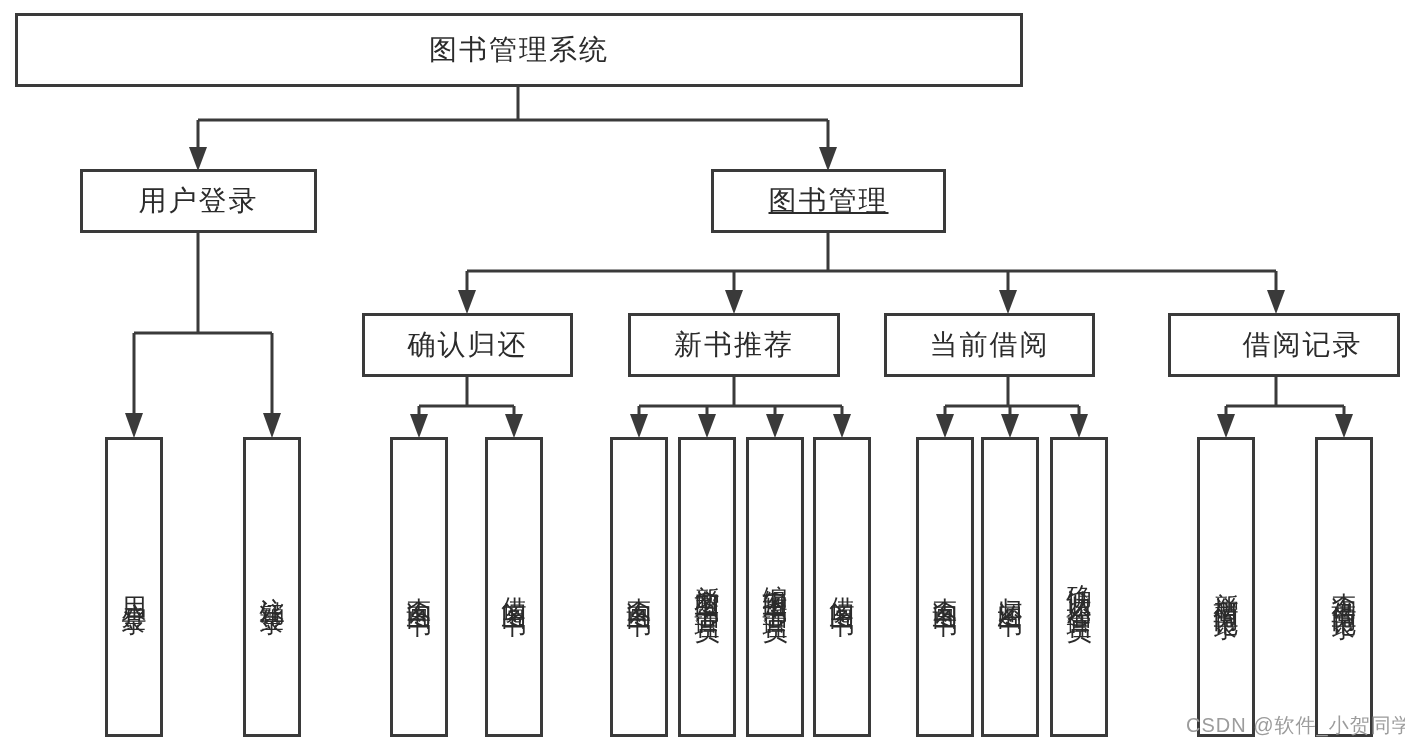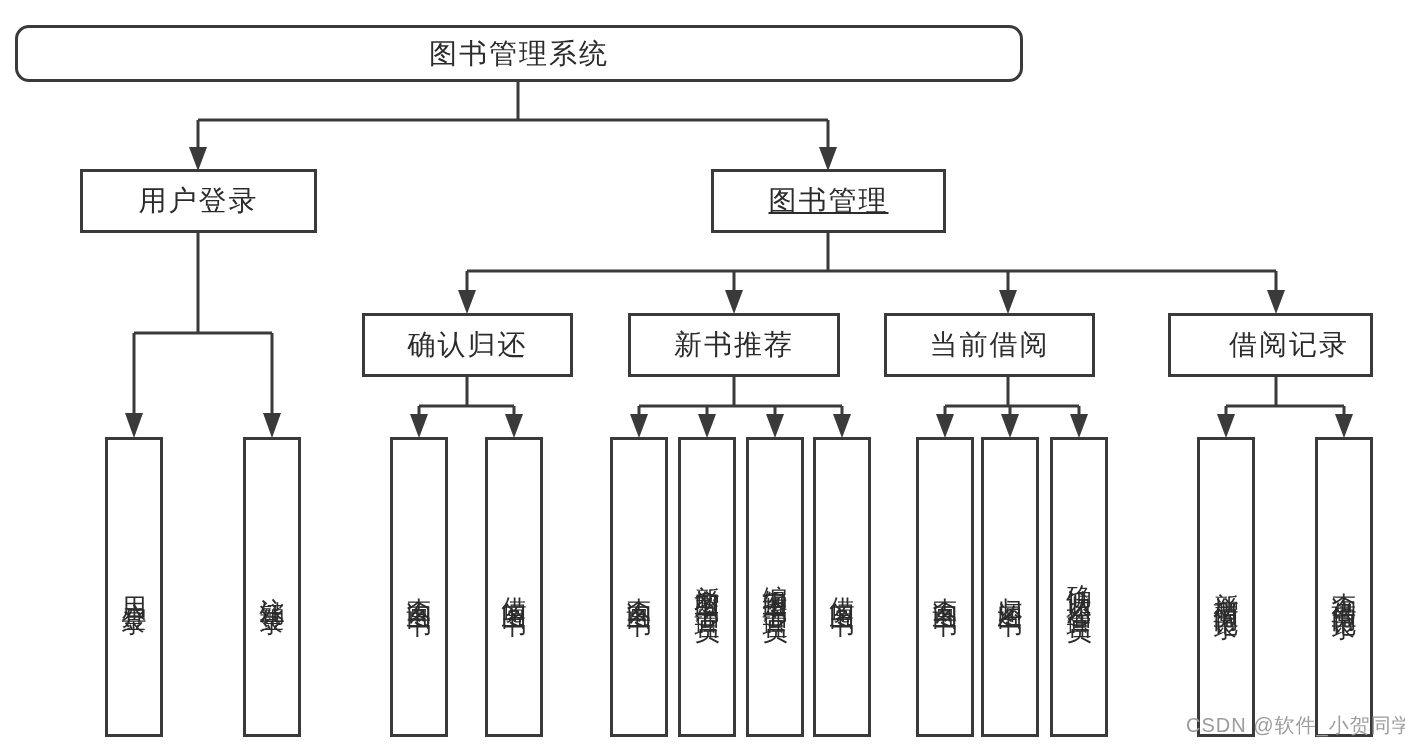--- a/index.html
+++ b/index.html
@@ -33,28 +33,28 @@
     letter-spacing: 2px;
     line-height: 1;
   }
   .v {
     writing-mode: vertical-rl;
     text-orientation: mixed;
     font-size: 25px;
     letter-spacing: 5px;
     line-height: 1;
   }
-  .root  { left: 15px;   top: 25px;  width: 1008px; height: 57px; border-radius: 14px; }
+  .root  { left: 15px;   top: 13px;  width: 1008px; height: 74px; }
   .l2a   { left: 80px;   top: 169px; width: 237px;  height: 64px; }
   .l2b   { left: 711px;  top: 169px; width: 235px;  height: 64px; text-decoration: underline; }
   .l3    { top: 313px; height: 64px; }
   .l3a   { left: 362px;  width: 211px; }
   .l3b   { left: 628px;  width: 212px; }
   .l3c   { left: 884px;  width: 211px; }
-  .l3d   { left: 1168px; width: 205px; padding-left: 37px; }
+  .l3d   { left: 1168px; width: 232px; padding-left: 37px; }
   .leaf  { top: 437px; height: 300px; width: 58px; }
   .lf1  { left: 105px; }
   .lf2  { left: 243px; }
   .lf3  { left: 390px; }
   .lf4  { left: 485px; }
   .lf5  { left: 610px; }
   .lf6  { left: 678px; }
   .lf7  { left: 746px; }
   .lf8  { left: 813px; }
   .lf9  { left: 916px; }

